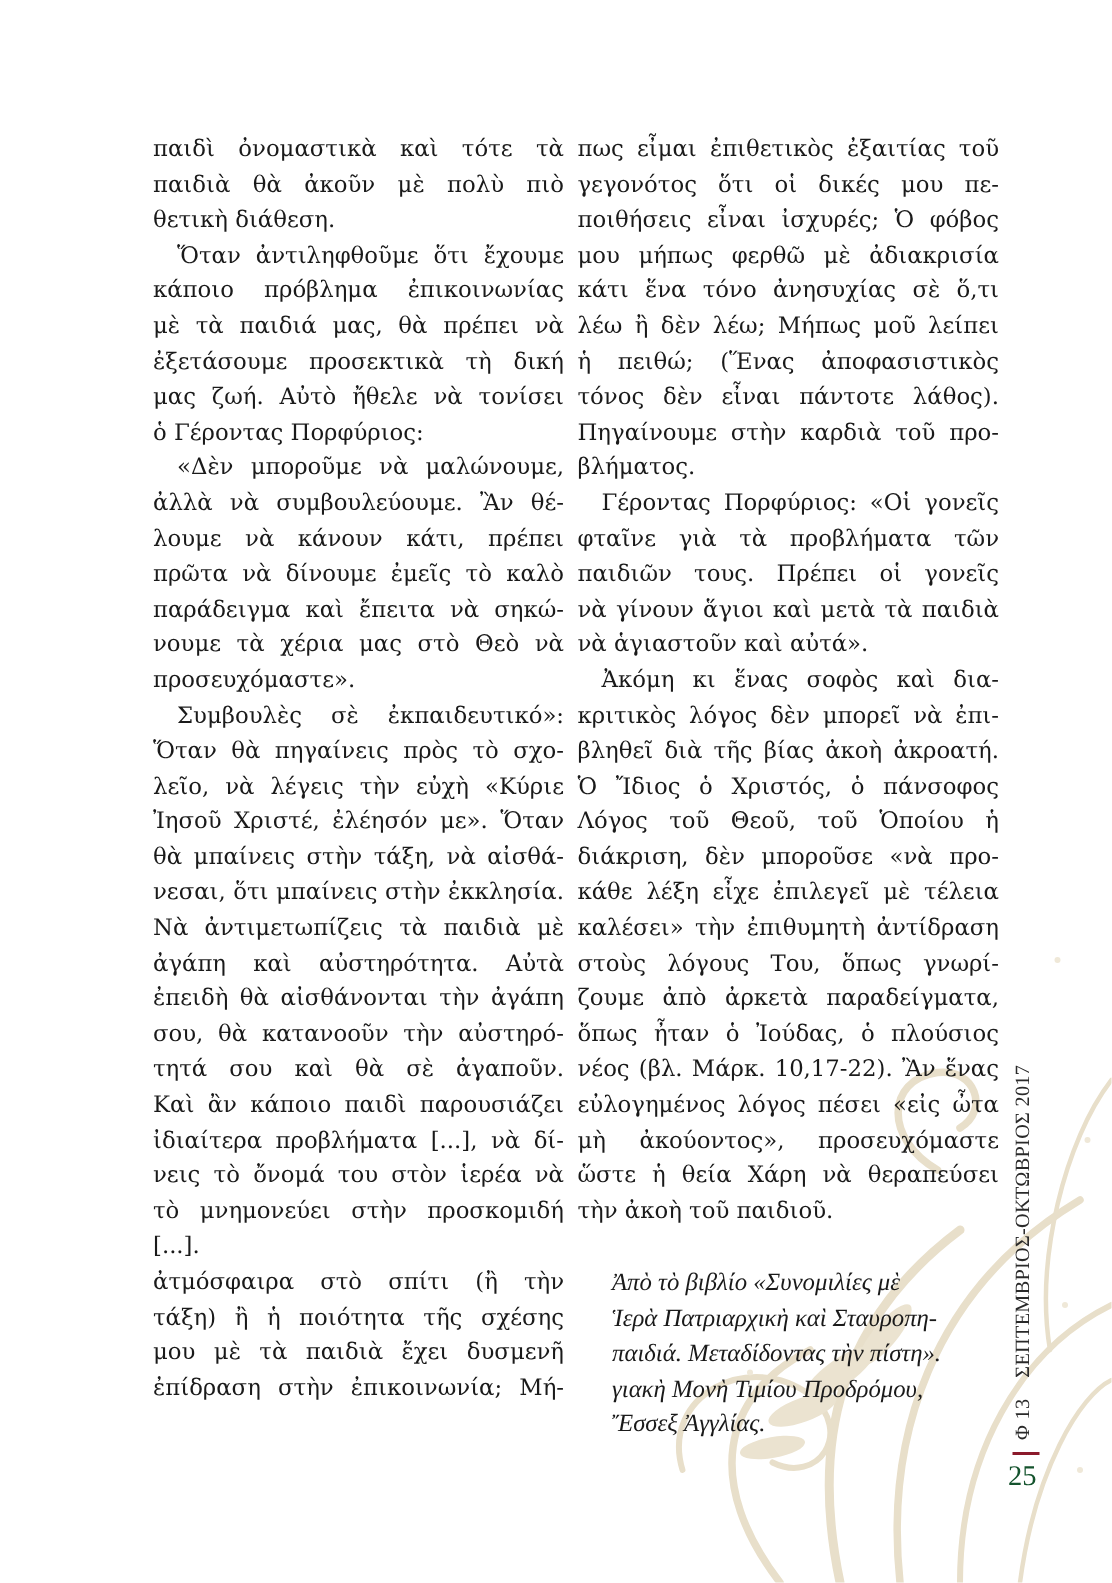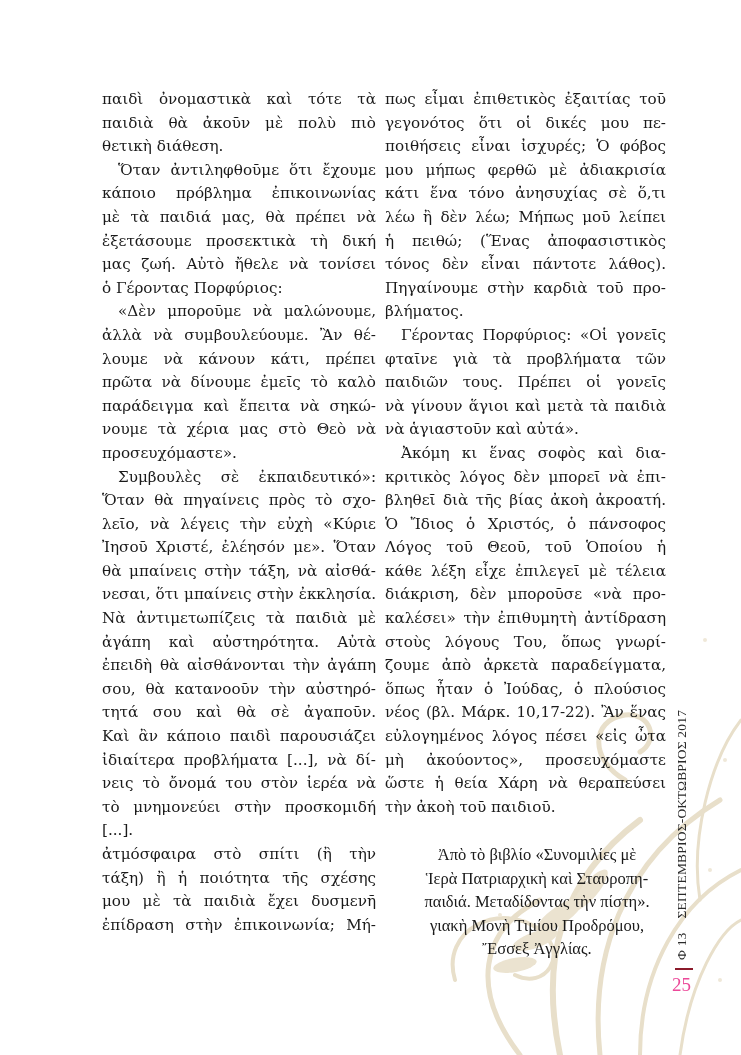--- a/index.html
+++ b/index.html
@@ -16,34 +16,34 @@
     text-align: justify;
   }
   .col.left { left: 102px; width: 274px; }
   .col.right { left: 385px; width: 281px; }
   .line { display: block; white-space: nowrap; text-align-last: justify; text-align: justify; }
   .line.last { text-align-last: left; }
   .line.indent { padding-left: 16px; }
   .source {
     position: absolute; left: 408px; top: 843px; width: 258px;
     font-family: "Liberation Serif", "DejaVu Serif", serif;
-    font-size: 16.5px; line-height: 23.6px; text-align: center;
+    font-style: italic; font-size: 16.5px; line-height: 23.6px; text-align: left;
   }
   .source span { display: block; white-space: nowrap; }
   .vertical {
     position: absolute; left: 674px; top: 960px;
     transform: rotate(-90deg); transform-origin: left top;
     font-family: "Liberation Serif", serif; font-size: 13.5px; letter-spacing: 0.2px;
     color: #2a2a2a; white-space: nowrap;
   }
   .vertical .sep { display: inline-block; width: 14px; }
   .redbar { position: absolute; left: 675px; top: 968px; width: 18px; height: 2px; background: #8b1a2b; }
   .pageno {
     position: absolute; left: 672px; top: 974px;
-    font-family: "Liberation Serif", serif; font-size: 19px; color: #ec4899;
+    font-family: "Liberation Serif", serif; font-size: 19px; color: #14532d;
   }
 </style>
 </head>
 <body>
 
 <svg class="deco" viewBox="0 0 741 1055">
   <g fill="none" stroke="#e8dfca" stroke-linecap="round">
     <path d="M560 1055 C 540 960, 560 880, 640 820" stroke-width="6"></path>
     <path d="M600 1055 C 590 960, 620 860, 720 800" stroke-width="5"></path>
     <path d="M640 1055 C 640 970, 680 900, 741 870" stroke-width="4"></path>
@@ -121,22 +121,22 @@
     <span class="line indent">Γέροντας Πορφύριος: «Οἱ γονεῖς</span>
     <span class="line">φταῖνε γιὰ τὰ προβλήματα τῶν</span>
     <span class="line">παιδιῶν τους. Πρέπει οἱ γονεῖς</span>
     <span class="line">νὰ γίνουν ἅγιοι καὶ μετὰ τὰ παιδιὰ</span>
     <span class="line last">νὰ ἁγιαστοῦν καὶ αὐτά».</span>
     <span class="line indent">Ἀκόμη κι ἕνας σοφὸς καὶ δια-</span>
     <span class="line">κριτικὸς λόγος δὲν μπορεῖ νὰ ἐπι-</span>
     <span class="line">βληθεῖ διὰ τῆς βίας ἀκοὴ ἀκροατή.</span>
     <span class="line">Ὁ Ἴδιος ὁ Χριστός, ὁ πάνσοφος</span>
     <span class="line">Λόγος τοῦ Θεοῦ, τοῦ Ὁποίου ἡ</span>
+    <span class="line">διάκριση, δὲν μποροῦσε «νὰ προ-</span>
     <span class="line">κάθε λέξη εἶχε ἐπιλεγεῖ μὲ τέλεια</span>
-    <span class="line">διάκριση, δὲν μποροῦσε «νὰ προ-</span>
     <span class="line">καλέσει» τὴν ἐπιθυμητὴ ἀντίδραση</span>
     <span class="line">στοὺς λόγους Του, ὅπως γνωρί-</span>
     <span class="line">ζουμε ἀπὸ ἀρκετὰ παραδείγματα,</span>
     <span class="line">ὅπως ἦταν ὁ Ἰούδας, ὁ πλούσιος</span>
     <span class="line">νέος (βλ. Μάρκ. 10,17-22). Ἂν ἕνας</span>
     <span class="line">εὐλογημένος λόγος πέσει «εἰς ὦτα</span>
     <span class="line">μὴ ἀκούοντος», προσευχόμαστε</span>
     <span class="line">ὥστε ἡ θεία Χάρη νὰ θεραπεύσει</span>
     <span class="line last">τὴν ἀκοὴ τοῦ παιδιοῦ.</span>
   </div>

